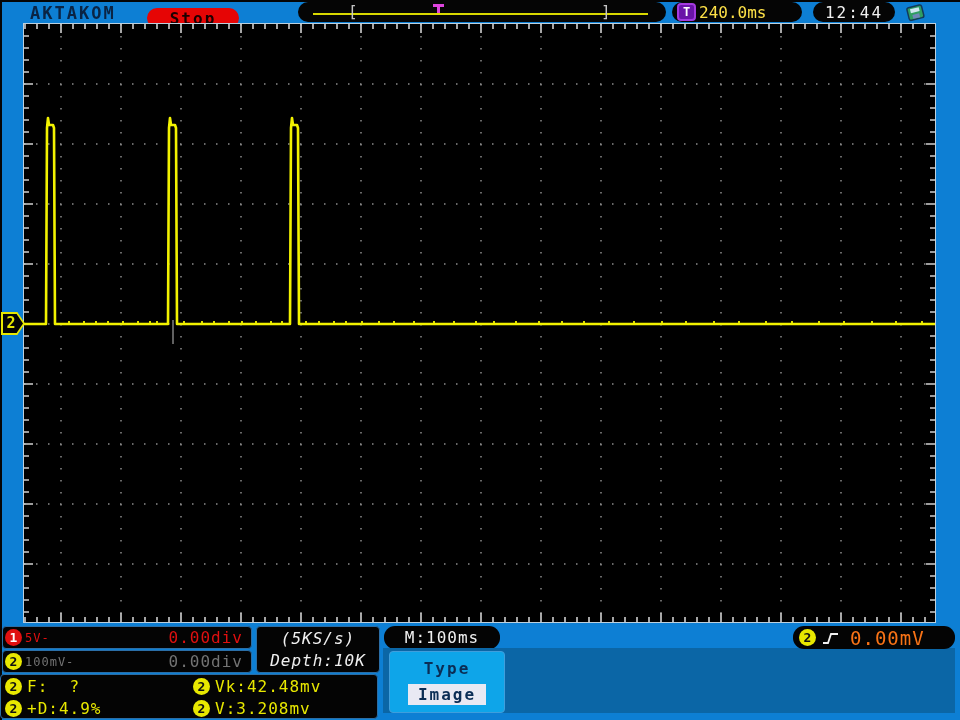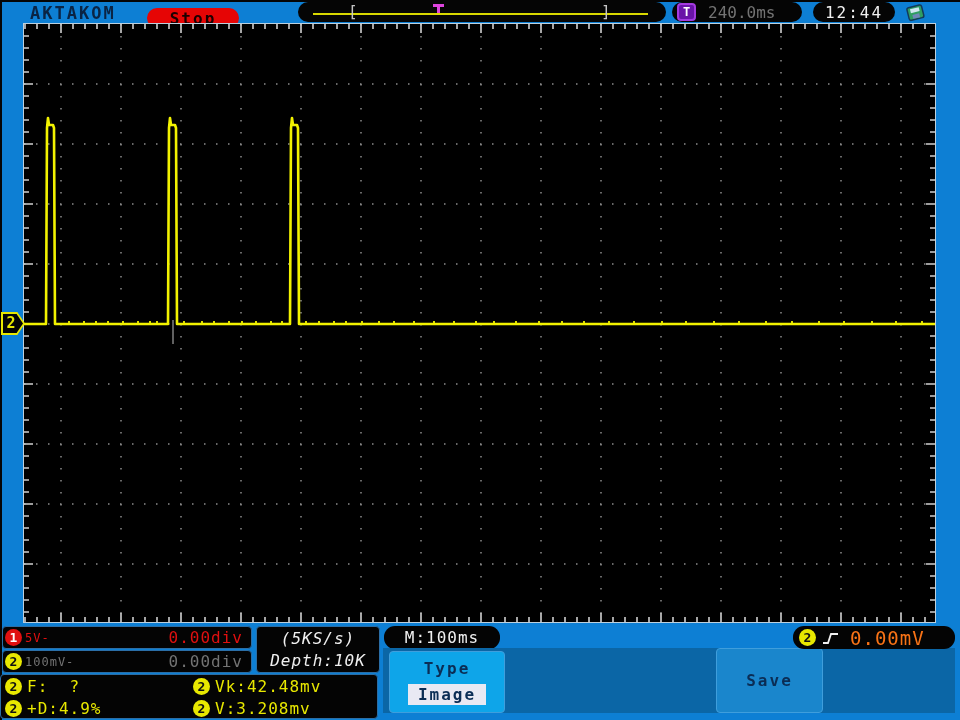--- a/index.html
+++ b/index.html
@@ -16,21 +16,21 @@
   .trigpos-pill .hline{position:absolute;left:15px;top:11px;width:335px;height:2px;background:#d8d800;}
   .trigpos-pill .bracket{position:absolute;top:0px;color:#c4c4c4;font-size:16px;line-height:20px;}
   .trigpos-pill .lb{left:50px;} .trigpos-pill .rb{left:303px;}
   .tmark{position:absolute;left:135px;top:2px;width:11px;height:9px;}
   .tmark .tm-bar{position:absolute;left:0;top:0;width:11px;height:3px;background:#dd44dd;}
   .tmark .tm-stem{position:absolute;left:4px;top:3px;width:3px;height:6px;background:#dd44dd;}
   .time-pill{position:absolute;left:672px;top:2px;width:130px;height:20px;border-radius:11px;background:#050505;
              display:flex;align-items:center;}
   .ticon{display:inline-flex;width:15px;height:14px;margin-left:5px;border:2px solid #a43ae0;border-radius:4px;background:#6a14a8;
          color:#fff;font-size:12px;font-weight:bold;align-items:center;justify-content:center;}
-  .tval{color:#737373;font-size:16px;margin-left:12px;}
+  .tval{color:#fde047;font-size:16px;margin-left:3px;}
   .clock-pill{position:absolute;left:813px;top:2px;width:82px;height:20px;border-radius:11px;background:#050505;
               color:#f0f0f0;font-size:16px;letter-spacing:2px;display:flex;align-items:center;justify-content:center;}
   .usb{position:absolute;left:903px;top:2px;width:26px;height:22px;}
 
   
   .plot{position:absolute;left:24px;top:24px;width:911px;height:598px;background:#000;
         outline:1px solid #bcd0de;}
   .ch2-marker{position:absolute;left:1px;top:312px;width:24px;height:23px;}
   .ch2-marker .shape{position:absolute;inset:0;background:#e8e800;
         clip-path:polygon(0 0,68% 0,100% 50%,68% 100%,0 100%);}
@@ -186,21 +186,20 @@
 
   <div class="tb-pill">M:100ms</div>
 
   <div class="menu-band"></div>
 
   <div class="type-panel">
     <div class="type-title">Type</div>
     <div class="type-value">Image</div>
   </div>
 
-  <div class="save-btn">Save</div>
 
   <div class="trig-pill">
     <span class="badge yellow" style="margin-left:6px;">2</span>
     <svg class="slope-icon" width="17" height="14" viewBox="0 0 17 14">
       <polyline points="1,12 6,12 9,3 16,3" fill="none" stroke="#f0f0f0" stroke-width="1.8"></polyline>
     </svg>
     <span class="tlevel">0.00mV</span>
   </div>
 </div>
 

